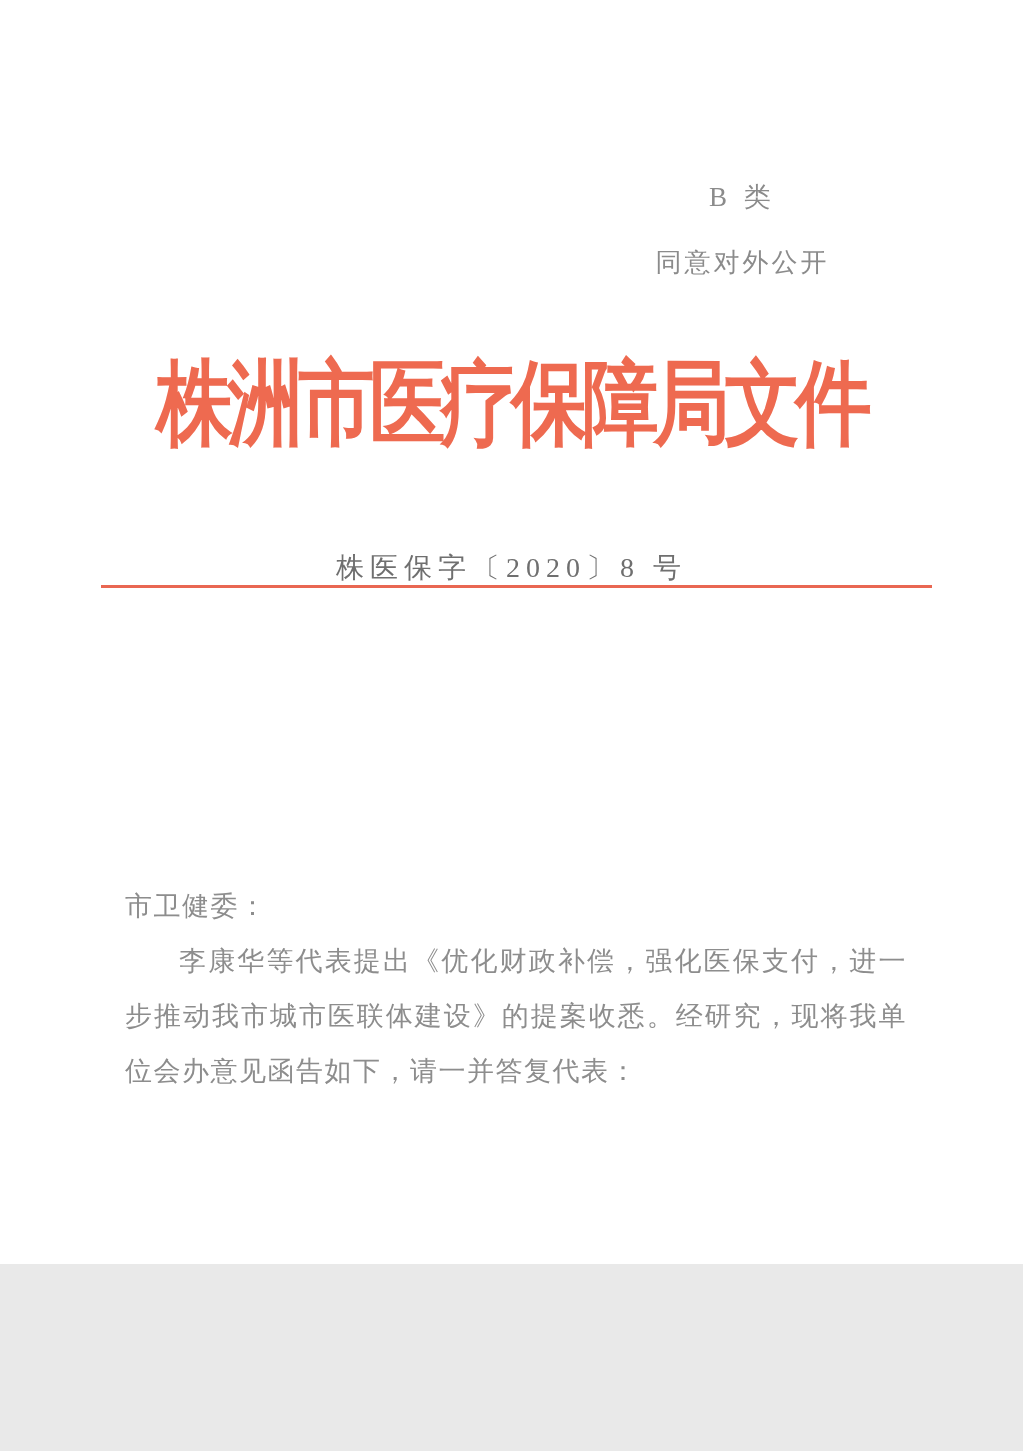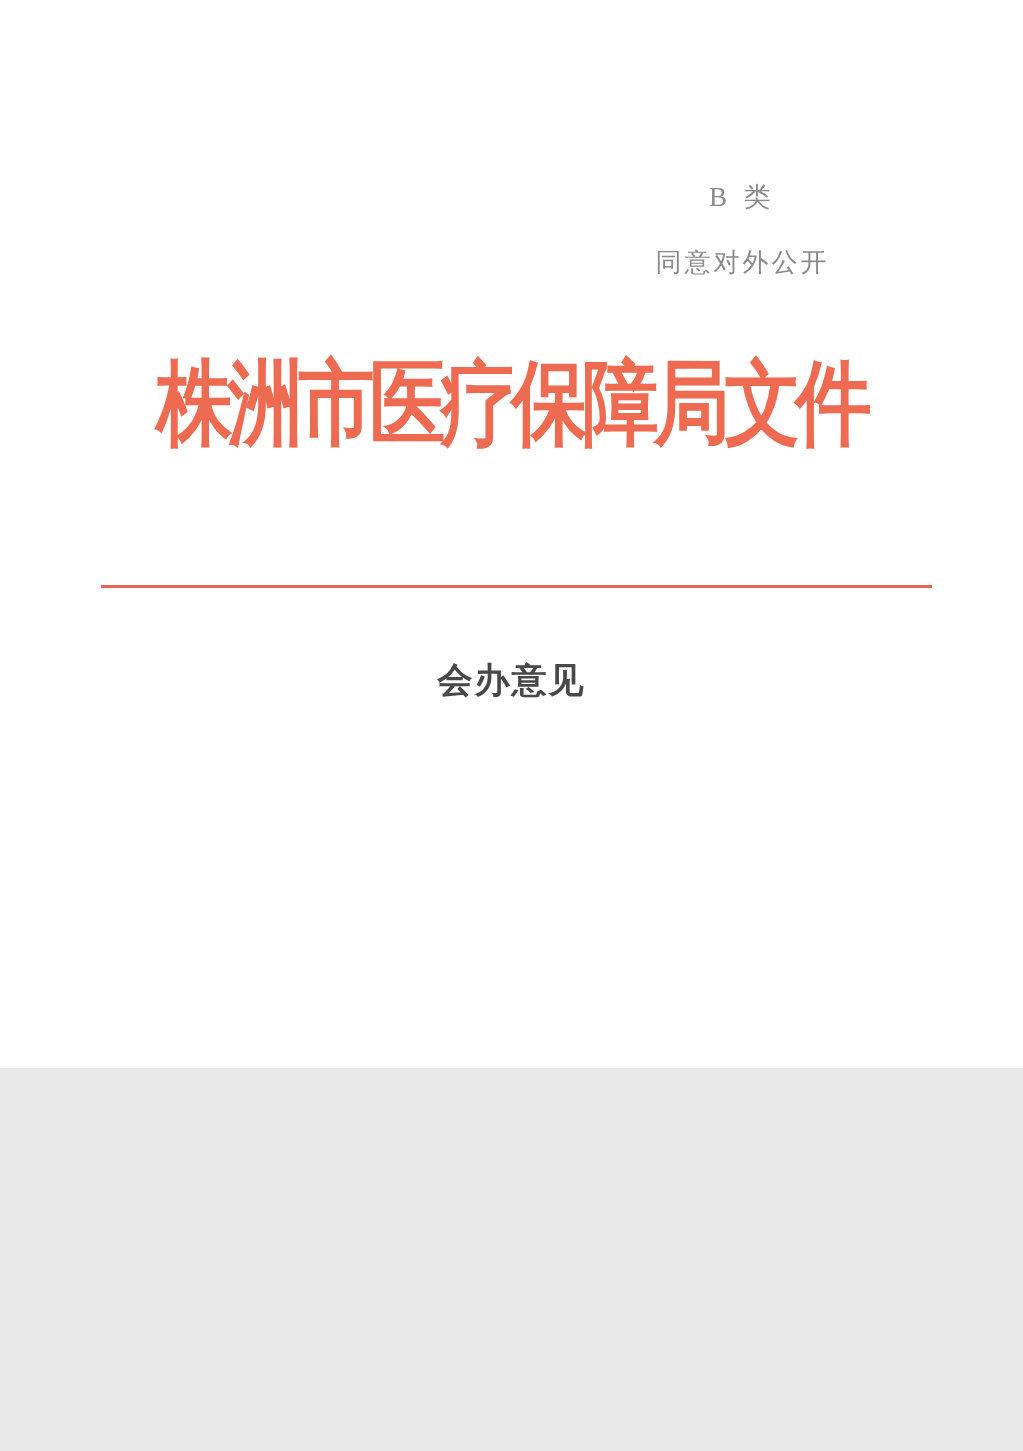--- a/index.html
+++ b/index.html
@@ -3,21 +3,21 @@
 <meta charset="utf-8">
 <style>
   html, body {
     margin: 0;
     padding: 0;
     background: #e9e9e9;
   }
   .page {
     position: relative;
     width: 1023px;
-    height: 1068px;
+    height: 1264px;
     margin: 0 auto;
     background: #ffffff;
     overflow: hidden;
     font-family: "Liberation Serif", "DejaVu Serif", serif;
   }
 
   
   .classification-block {
     position: absolute;
     top: 182px;
@@ -123,23 +123,25 @@
 
 <div class="page">
 
   <div class="classification-block">
     <span class="classification-line">B 类</span>
     <span class="publicity-line">同意对外公开</span>
   </div>
 
   <h1 class="masthead">株洲市医疗保障局文件</h1>
 
+  <div class="doc-number">株医保字〔2020〕8 号</div>
 
   <hr class="red-divider">
 
   <h2 class="doc-title">
-    <span>会办意见</span>
   </h2>
 
   <div class="body-text">
+    <p class="salutation">市卫健委：</p>
+    <p>李康华等代表提出《优化财政补偿，强化医保支付，进一步推动我市城市医联体建设》的提案收悉。经研究，现将我单位会办意见函告如下，请一并答复代表：</p>
   </div>
 
 </div>
 
 </body></html>

